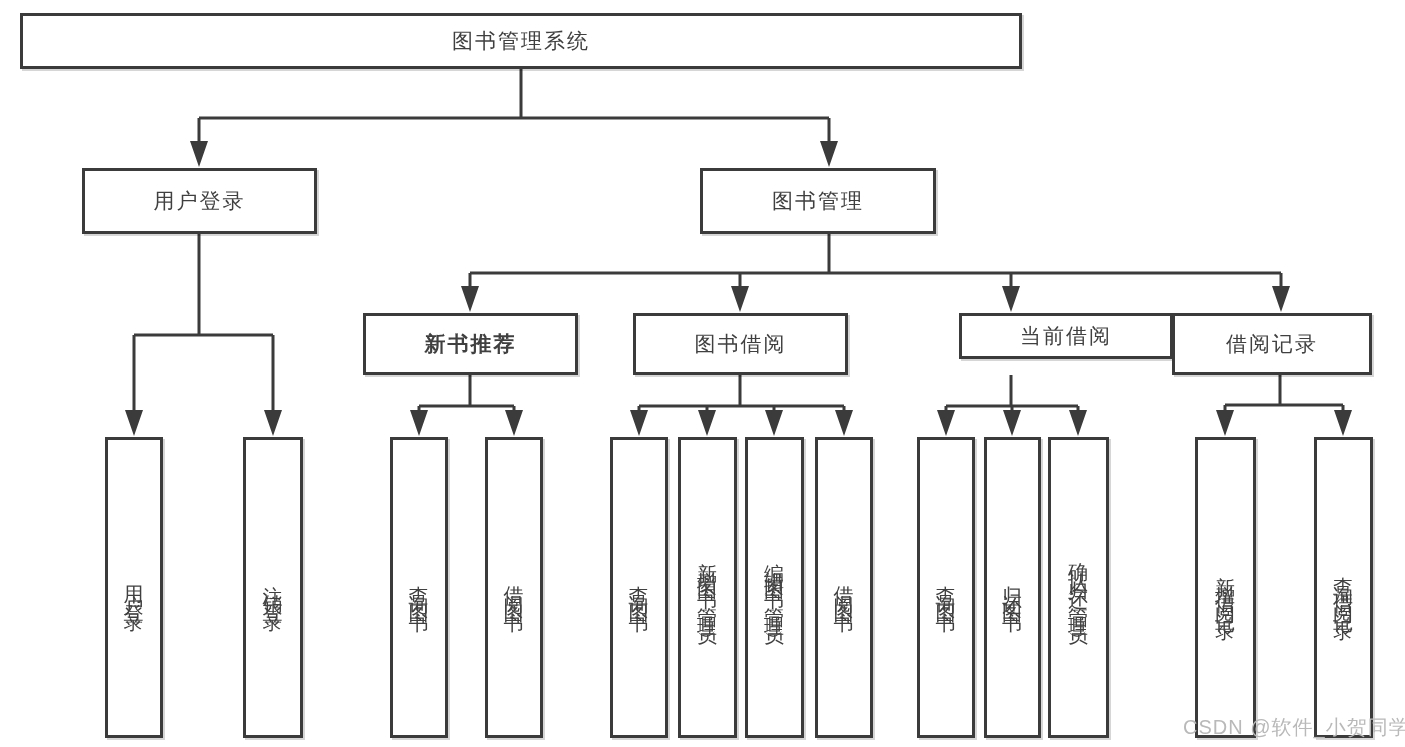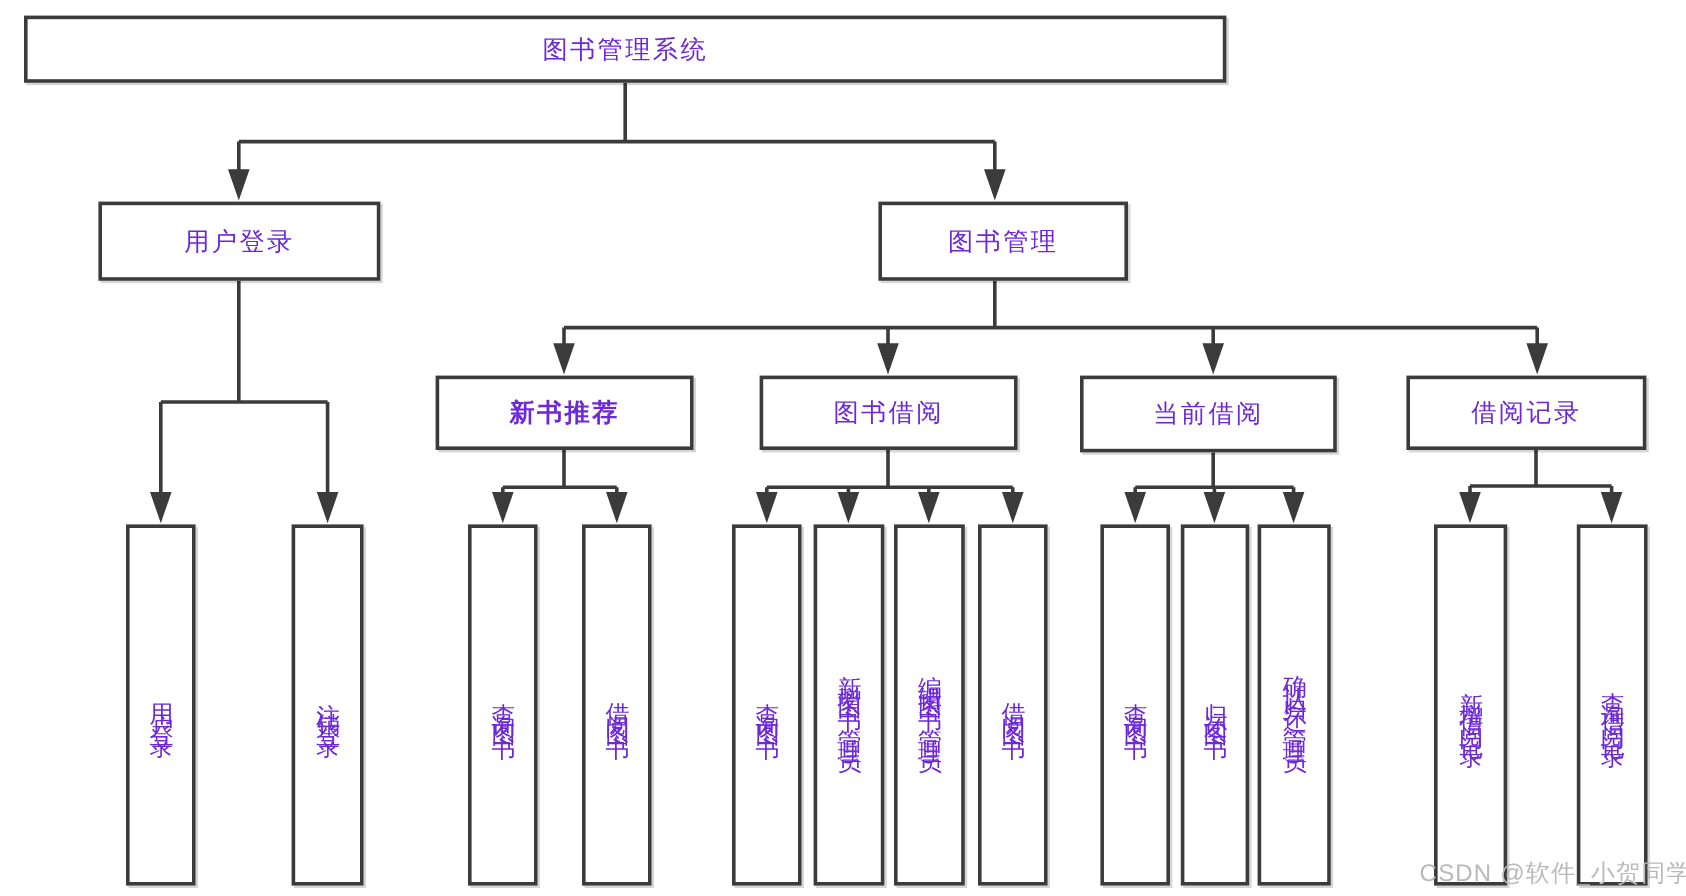--- a/index.html
+++ b/index.html
@@ -7,21 +7,21 @@
     position:relative; width:1405px; height:747px; background:#ffffff;
     font-family:"Liberation Sans","DejaVu Sans",sans-serif; overflow:hidden;
   }
   #wires { position:absolute; left:0; top:0; }
   #wires .wire { stroke:#3b3b3b; stroke-width:3; fill:none; }
   #wires .head { fill:#3b3b3b; stroke:none; }
   .node {
     position:absolute; box-sizing:border-box; background:#ffffff;
     border:3px solid #3b3b3b; box-shadow:2px 2px 0 rgba(0,0,0,0.16);
     display:flex; align-items:center; justify-content:center;
-    color:#6d28d9; font-size:21px; letter-spacing:2px; white-space:nowrap;
+    color:#404040; font-size:21px; letter-spacing:2px; white-space:nowrap;
   }
   .leaf {
     writing-mode:vertical-rl; text-orientation:mixed;
     font-size:20px; letter-spacing:9px; line-height:1;
   }
   #watermark {
     position:absolute; left:1183px; top:714px;
     font-size:20px; letter-spacing:1px; color:#b9b9b9; white-space:nowrap;
   }
 </style>
@@ -50,25 +50,25 @@
     <path class="wire" d="M1011,375 V406 M946,406 H1078 M946,406 V412 M1012,406 V412 M1078,406 V412"></path>
     <path class="head" d="M937,410 H955 L946,436 Z M1003,410 H1021 L1012,436 Z M1069,410 H1087 L1078,436 Z"></path>
 
     <path class="wire" d="M1280,375 V405 M1225,405 H1343 M1225,405 V412 M1343,405 V412"></path>
     <path class="head" d="M1216,410 H1234 L1225,436 Z M1334,410 H1352 L1343,436 Z"></path>
   </svg>
 
   <div class="node" style="left:20px; top:13px; width:1002px; height:56px;">图书管理系统</div>
 
   <div class="node" style="left:82px; top:168px; width:235px; height:66px;">用户登录</div>
-  <div class="node" style="left:732px; top:168px; width:208px; height:66px;">图书管理</div>
+  <div class="node" style="left:700px; top:168px; width:236px; height:66px;">图书管理</div>
 
   <div class="node" style="left:363px; top:313px; width:215px; height:62px;font-weight:bold;">新书推荐</div>
   <div class="node" style="left:633px; top:313px; width:215px; height:62px;text-align:right;">图书借阅</div>
-  <div class="node" style="left:900px; top:313px; width:214px; height:64px;">当前借阅</div>
+  <div class="node" style="left:959px; top:313px; width:214px; height:46px;">当前借阅</div>
   <div class="node" style="left:1172px; top:313px; width:200px; height:62px;">借阅记录</div>
 
   <div class="node leaf" style="left:105px; top:437px; width:58px; height:301px;">用户登录</div>
   <div class="node leaf" style="left:243px; top:437px; width:60px; height:301px;">注销登录</div>
   <div class="node leaf" style="left:390px; top:437px; width:58px; height:301px;">查询图书</div>
   <div class="node leaf" style="left:485px; top:437px; width:58px; height:301px;">借阅图书</div>
   <div class="node leaf" style="left:610px; top:437px; width:58px; height:301px;">查询图书</div>
   <div class="node leaf" style="left:678px; top:437px; width:59px; height:301px;">新增图书（管理员）</div>
   <div class="node leaf" style="left:745px; top:437px; width:59px; height:301px;">编辑图书（管理员）</div>
   <div class="node leaf" style="left:815px; top:437px; width:58px; height:301px;">借阅图书</div>

